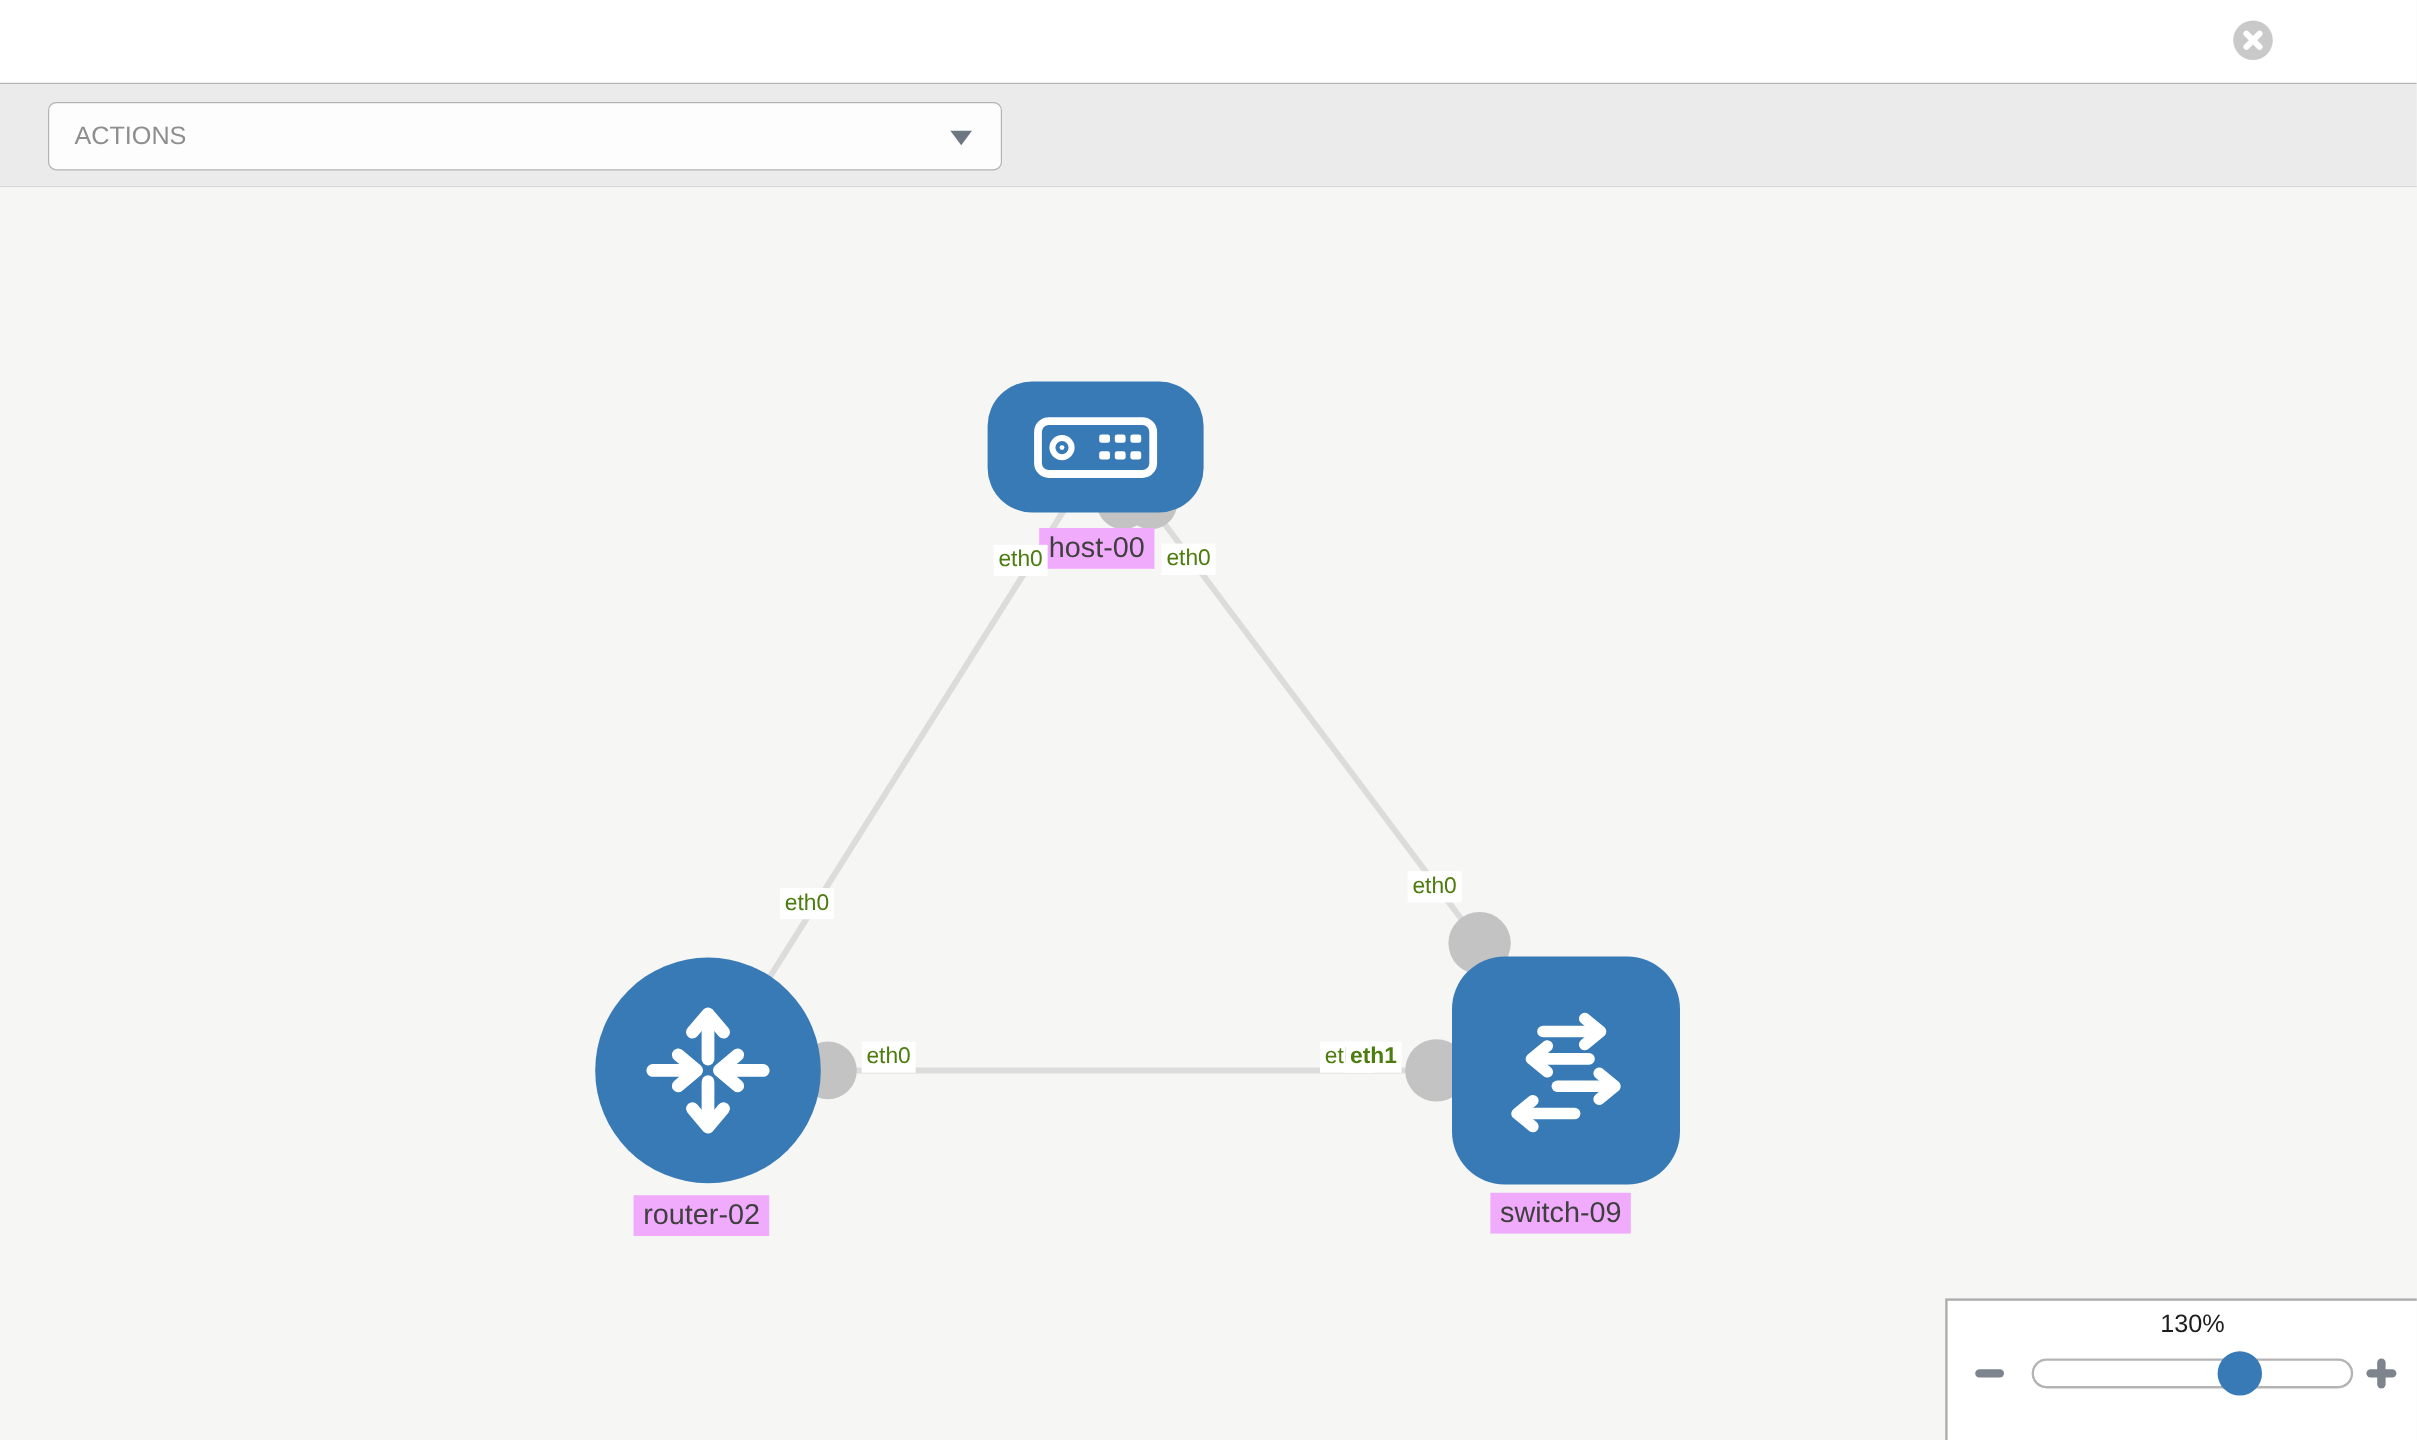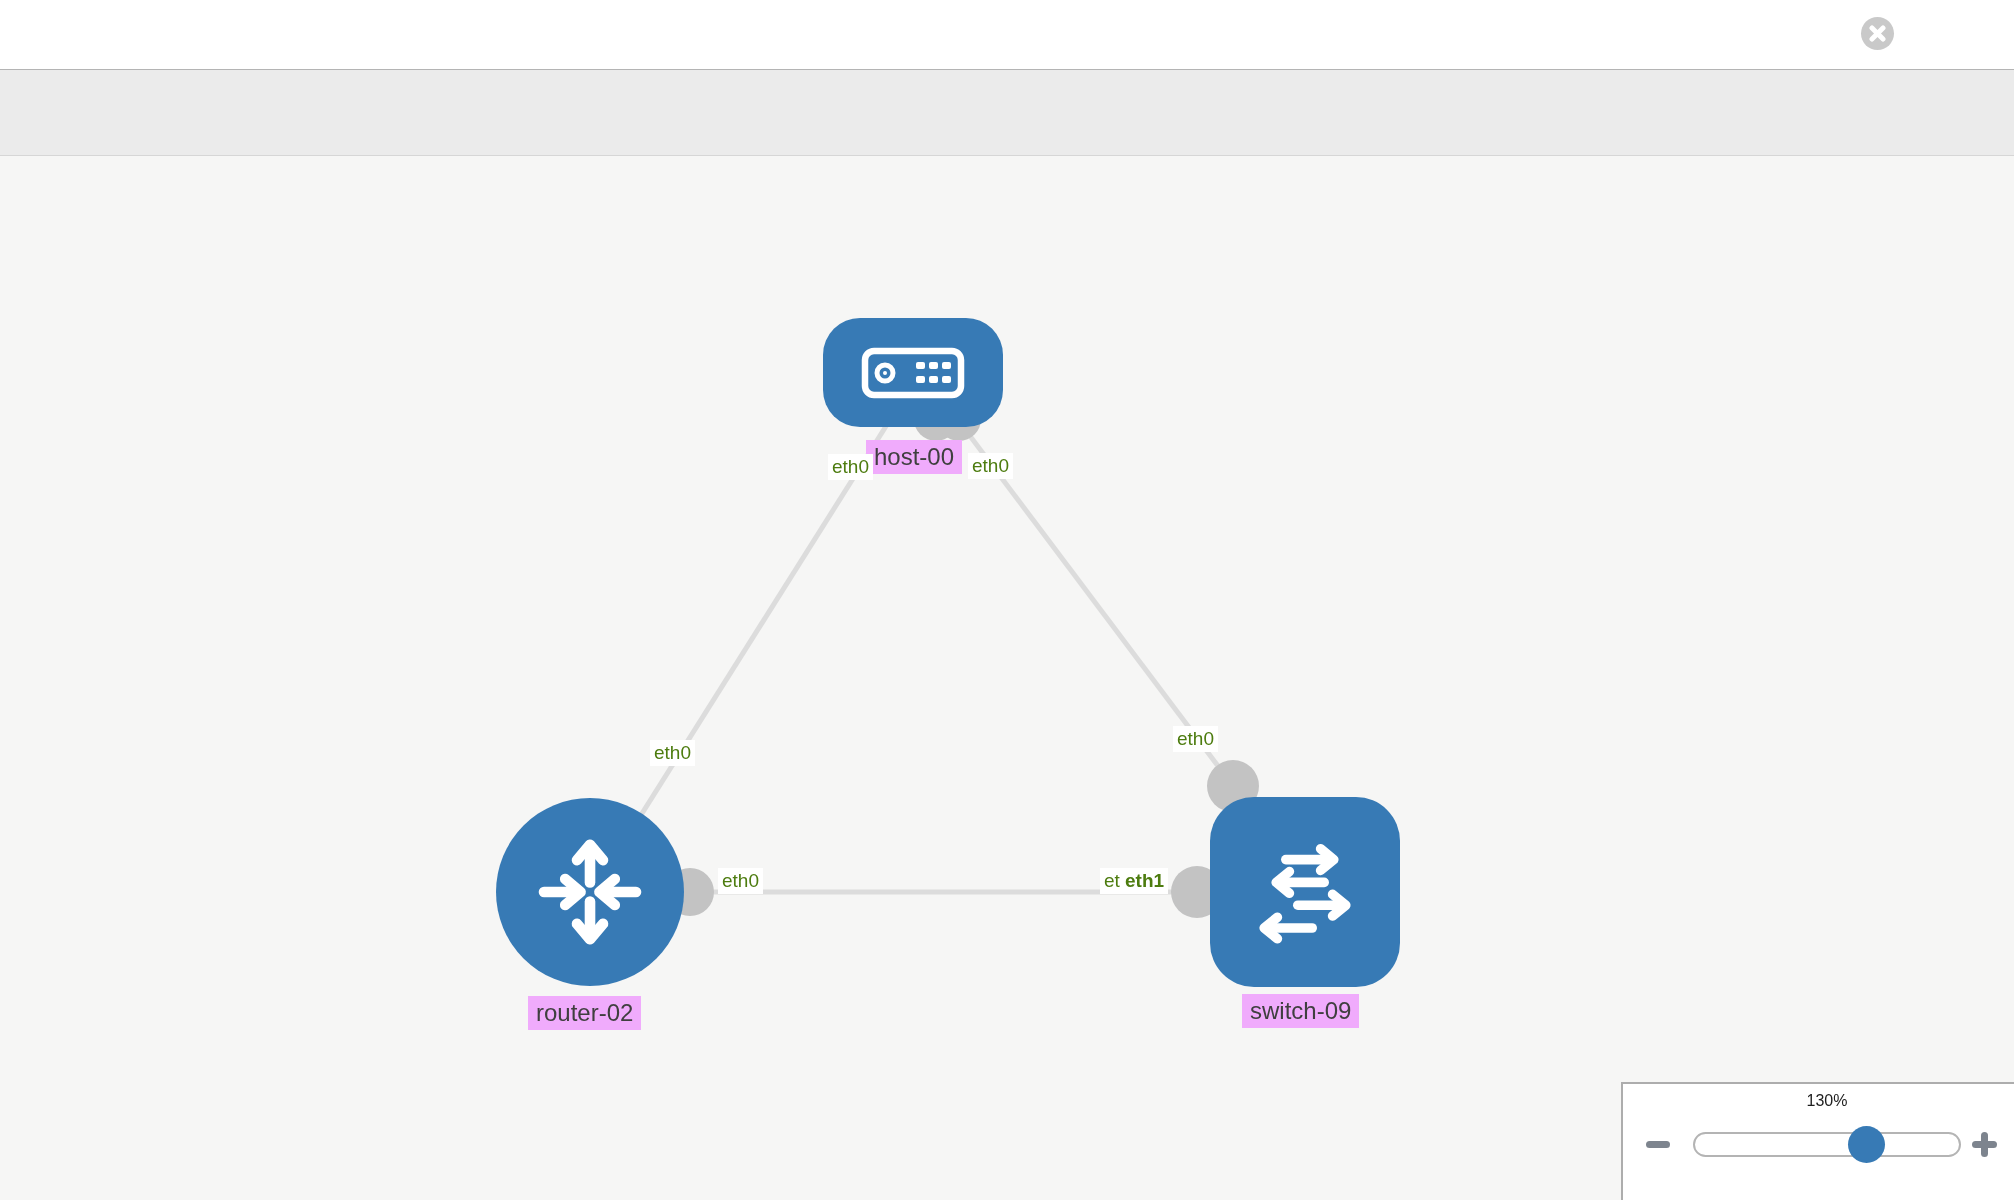--- a/index.html
+++ b/index.html
@@ -53,21 +53,21 @@
   #if-l1-router { left:650px;  top:584px; }
   #if-l2-switch { left:1173px; top:570px; }
   #if-l3-router { left:718px;  top:712px; }
   #if-l3-switch-under { left:1100px; top:712px; z-index:3; }
   #if-l3-switch-over  { left:1121px; top:712px; z-index:4;font-weight:bold; }
 
   
   .zoom-panel { position:absolute; left:1621px; top:926px; width:420px; height:160px;
     background:#ffffff; border:2px solid #adadad; z-index:5; }
   .zoom-percent { position:absolute; left:70px; top:8px; width:268px;
-    text-align:center; font-size:16px; color:#1d1d1d; }
+    text-align:center; font-size:21px; color:#1d1d1d; }
   .zoom-minus, .zoom-plus { position:absolute; top:42px; width:26px; height:37px;
     cursor:pointer; display:flex; align-items:center; justify-content:center; }
   .zoom-minus { left:22px; } .zoom-plus { left:348px; }
   .hbar { width:24px; height:7px; border-radius:3.5px; background:#7d848e; }
   .plus-wrap { position:relative; width:25px; height:25px; }
   .plus-wrap::before, .plus-wrap::after { content:""; position:absolute; background:#7d848e; border-radius:3.5px; }
   .plus-wrap::before { left:0; top:9px; width:25px; height:7px; }
   .plus-wrap::after  { left:9px; top:0; width:7px; height:25px; }
   .zoom-track { position:absolute; left:70px; top:48px; width:268px; height:25px;
     background:#fff; border:2px solid #b4b4b4; border-radius:13px; cursor:pointer; }
@@ -82,20 +82,24 @@
     <svg width="17" height="17" viewBox="0 0 17 17">
       <g stroke="#ffffff" stroke-width="5" stroke-linecap="round">
         <line x1="3" y1="3" x2="14" y2="14"></line>
           <line x1="14" y1="3" x2="3" y2="14"></line>
       </g>
     </svg>
   </div>
 </div>
 
 <div class="toolbar">
+  <div class="select-box" id="actions-select">
+    <span class="sel-text">ACTIONS</span>
+    <span class="caret"></span>
+  </div>
 
   <svg class="tool-icon" id="wrench" viewBox="0 0 36 36">
     <g>
       <circle cx="24" cy="11" r="7" fill="none" stroke="#7d848e" stroke-width="7"></circle>
       <rect x="20" y="-4" width="9" height="12" fill="#ebebeb" transform="rotate(14 24 2)"></rect>
       <line x1="6.5" y1="29.5" x2="17.5" y2="17.5" stroke="#7d848e" stroke-width="8" stroke-linecap="round"></line>
     </g>
   </svg>
 
   <svg class="tool-icon" id="key" viewBox="0 0 36 36">

